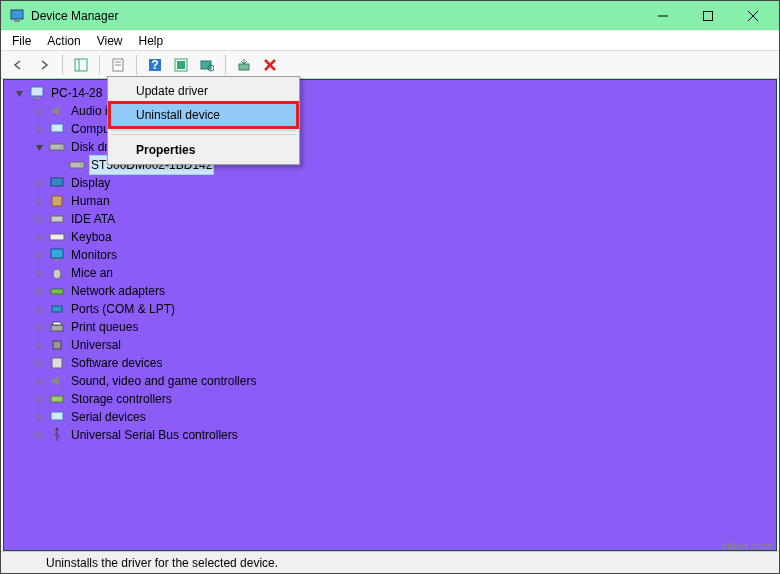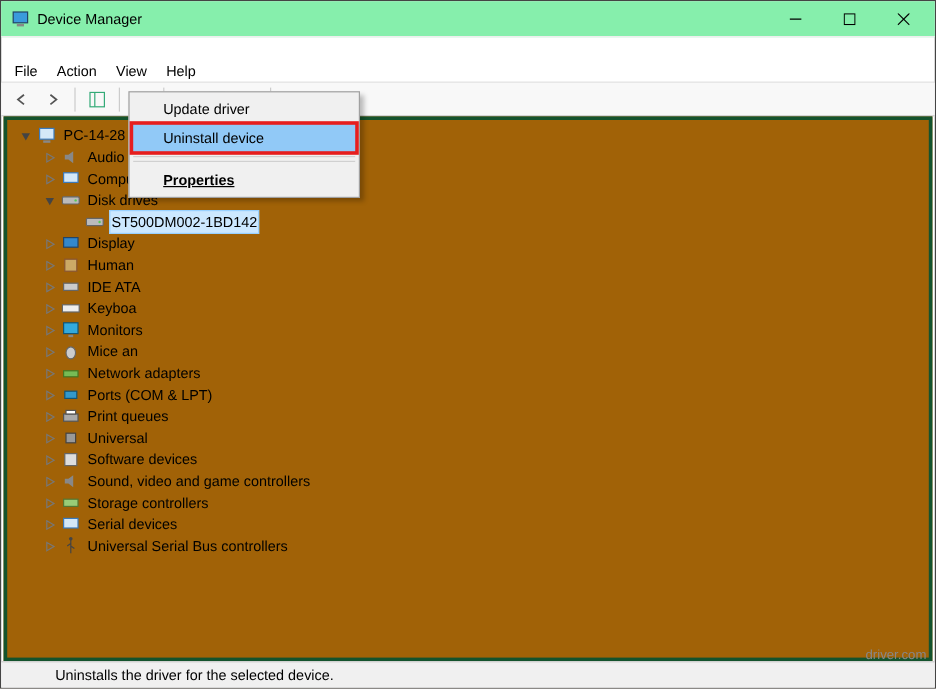--- a/index.html
+++ b/index.html
@@ -3,40 +3,40 @@
 <meta charset="utf-8">
 <style>
 * { margin: 0; padding: 0; box-sizing: border-box; font-family: 'Segoe UI', Tahoma, sans-serif; font-size: 12px; }
 body { background: #fff; width: 780px; height: 574px; overflow: hidden; position: relative; }
 .window { width: 780px; height: 574px; border: 1px solid #444; display: flex; flex-direction: column; background: #fff; }
 .titlebar { height: 30px; display: flex; align-items: center; padding: 0 4px 0 8px; background: #86efac; border-bottom: 1px solid #eee; }
 .titlebar .icon { width: 16px; height: 16px; margin-right: 6px; }
 .titlebar .title { flex: 1; font-size: 12px; }
 .winbtns { display: flex; }
 .winbtn { width: 45px; height: 29px; display: flex; align-items: center; justify-content: center; }
-.menubar { height: 20px; display: flex; align-items: center; padding: 0 4px; gap: 2px; border-bottom: 1px solid #ddd; margin-top: 18px; }
+.menubar { height: 20px; display: flex; align-items: center; padding: 0 4px; gap: 2px; border-bottom: 1px solid #ddd; }
 .menuitem { padding: 2px 7px; font-size: 12px; }
 .toolbar { height: 28px; display: flex; align-items: center; padding: 2px 6px; gap: 4px; border-bottom: 1px solid #ccc; background: #f8f8f8; }
 .toolbtn { width: 22px; height: 22px; display: flex; align-items: center; justify-content: center; border: 1px solid transparent; }
 .separator { width: 1px; height: 20px; background: #ccc; margin: 0 3px; }
-.content { flex: 1; padding: 4px 8px; overflow: auto; background: #a16207; border: 3px solid #14532d; margin: 0 2px; }
+.content { flex: 1; padding: 4px 8px; overflow: auto; background: #8b5cf6; border: 1px solid #14532d; margin: 0 2px; }
 .tree { list-style: none; }
 .tree ul { list-style: none; padding-left: 20px; }
 .tree li { line-height: 18px; white-space: nowrap; position: relative; }
 .row { display: flex; align-items: center; height: 18px; padding: 0 2px; gap: 4px; }
 .expander { width: 11px; height: 11px; display: inline-flex; align-items: center; justify-content: center; cursor: pointer; }
 .expander svg { width: 9px; height: 9px; }
 .expander.none { visibility: hidden; }
 .nodeicon { width: 16px; height: 16px; display: inline-flex; align-items: center; justify-content: center; }
 .nodelabel { font-size: 12px; padding: 0 2px; }
 .nodelabel.selected { background: #cce8ff; border: 1px solid #99d1ff; padding: 0 1px; }
 .contextmenu { position: absolute; background: #f0f0f0; border: 1px solid #a0a0a0; box-shadow: 3px 3px 4px rgba(0,0,0,.25); z-index: 100; padding: 2px; width: 193px; }
 .ctxitem { padding: 5px 20px 5px 26px; font-size: 12px; }
 .ctxitem.highlighted { background: #91c9f7; outline: 3px solid #e61e1e; outline-offset: -1px; }
-.ctxitem.bold { font-weight: bold; text-decoration: underline; }
+.ctxitem.bold { font-weight: bold; }
 .ctxsep { height: 1px; background: #d0d0d0; margin: 3px 1px; }
 .statusbar { height: 22px; display: flex; align-items: center; padding: 2px 6px; border-top: 1px solid #ccc; font-size: 12px; background: #f0f0f0; }
 .status-left { flex: 1; margin-left: 39px; }
 .watermark { position: absolute; bottom: 22px; right: 8px; font-size: 11px; color: #888; }
 </style>
 </head>
 <body>
 
 <div class="window">
 
@@ -452,13 +452,13 @@
       <div class="ctxsep"></div>
       <div class="ctxitem bold">Properties</div>
     </div>
   </div>
 
   <div class="statusbar">
     <div class="status-left">Uninstalls the driver for the selected device.</div>
   </div>
 </div>
 
-<div class="watermark">driver.com</div>
+<div class="watermark">video.com</div>
 
 </body></html>

